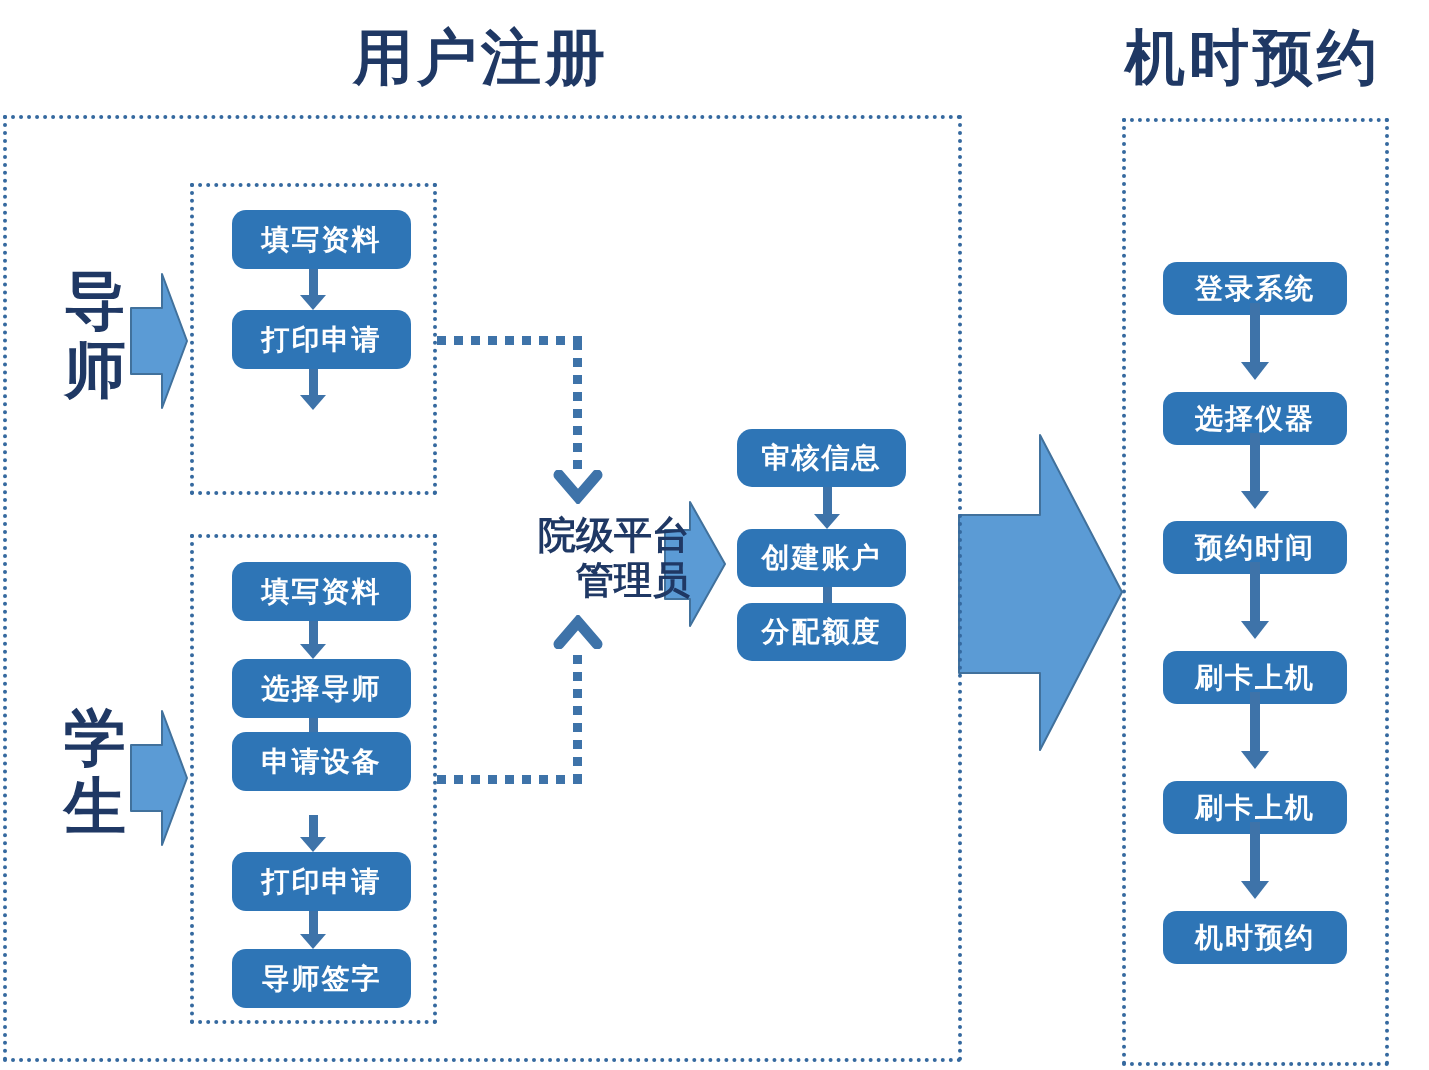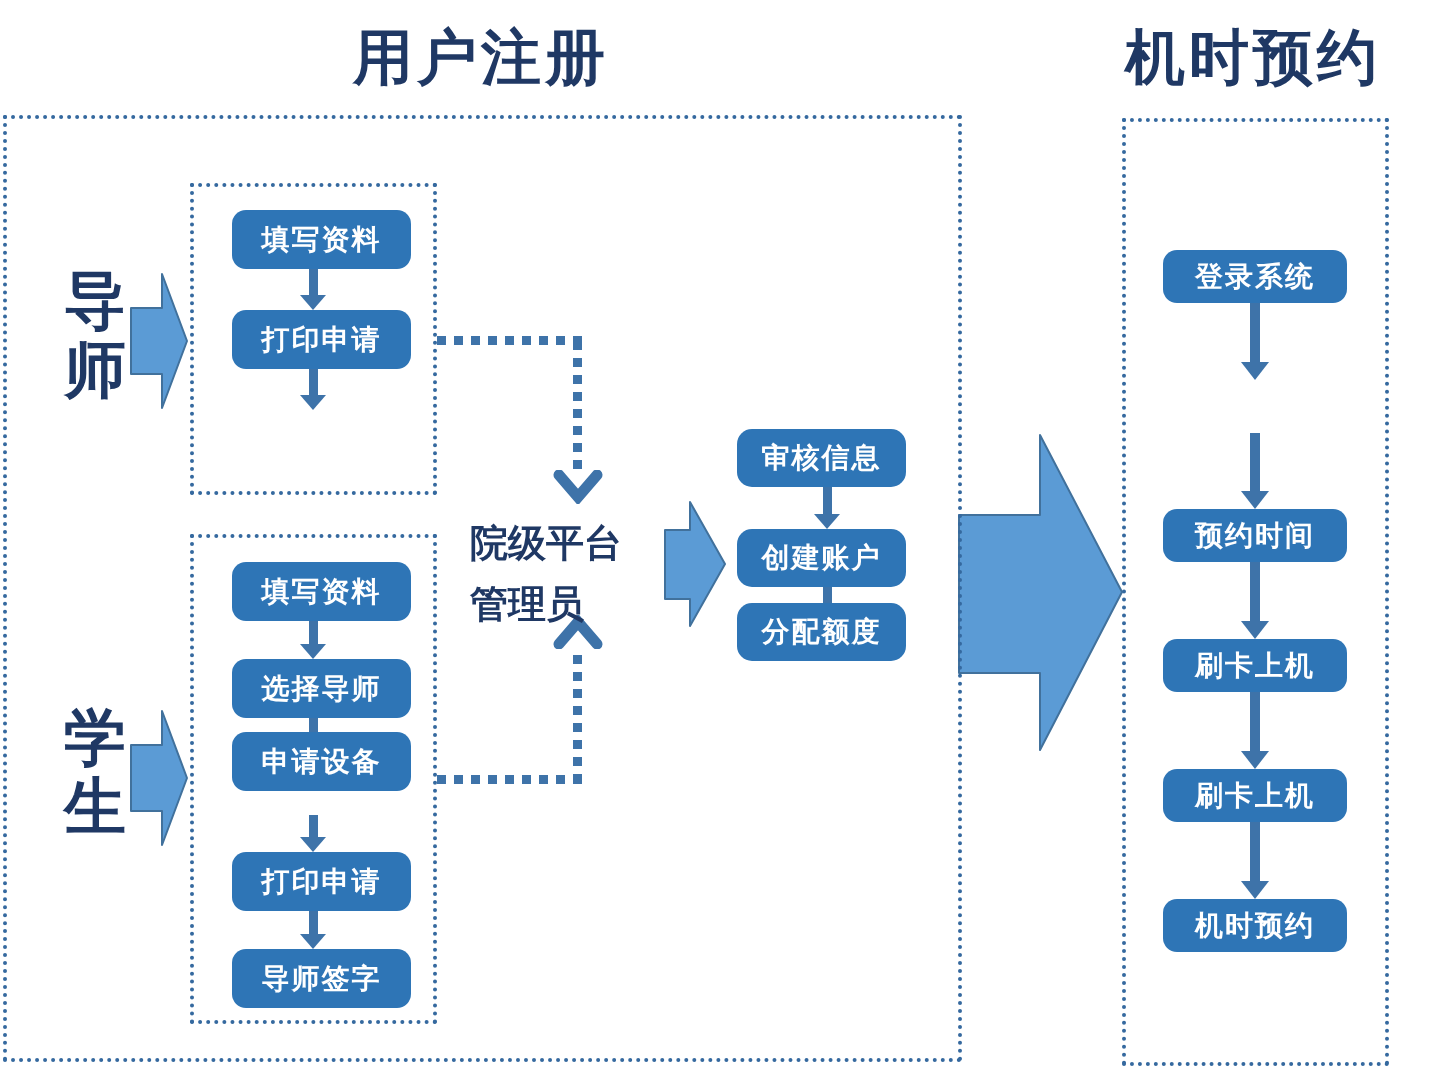--- a/index.html
+++ b/index.html
@@ -29,34 +29,34 @@
   .sub-student{left:190px;top:534px;width:247px;height:490px;}
 
   .actor{
     position:absolute;width:110px;text-align:center;color:var(--navy);
     font-weight:bold;font-size:62px;line-height:69px;white-space:pre-line;
   }
   .actor-mentor{left:40px;top:266px;}
   .actor-student{left:40px;top:703px;}
 
   .admin-label{
-    position:absolute;left:470px;top:513px;width:220px;text-align:left;
-    color:var(--navy);font-weight:bold;font-size:38px;line-height:61px;white-space:pre-line;
+    position:absolute;left:470px;top:513px;width:220px;text-align:right;
+    color:var(--navy);font-weight:bold;font-size:38px;line-height:45px;white-space:pre-line;
   }
 
   .block-arrow{position:absolute;}
 
   .step{
     position:absolute;background:var(--box-blue);border-radius:14px;
     color:#ffffff;font-weight:bold;font-size:28px;letter-spacing:2px;
     display:flex;align-items:center;justify-content:center;white-space:nowrap;
   }
   .step-m{left:224px;width:179px;height:59px;margin-left:8px;}
   .step-a{left:737px;width:169px;height:58px;border-radius:15px;}
-  .step-r{left:1163px;width:184px;height:53px;}
+  .step-r{left:1163px;width:184px;height:53px;margin-top:12px;}
 
   .v-arrow{position:absolute;width:26px;display:flex;flex-direction:column;align-items:center;}
   .v-arrow .stem{width:9px;flex:1 1 auto;background:var(--steel);}
   .v-arrow .head{width:0;height:0;border-left:13px solid transparent;border-right:13px solid transparent;border-top:15px solid var(--steel);}
   .v-arrow--long{width:28px;}
   .v-arrow--long .stem{width:10px;}
   .v-arrow--long .head{border-left-width:14px;border-right-width:14px;border-top-width:18px;}
 
   .dash-h{position:absolute;height:9px;background:repeating-linear-gradient(90deg,var(--steel) 0 9px,transparent 9px 17px);}
   .dash-v{position:absolute;width:9px;background:repeating-linear-gradient(180deg,var(--steel) 0 9px,transparent 9px 17px);}
@@ -150,20 +150,21 @@
       <div class="stem"></div>
       <div class="head"></div>
     </div>
   <div class="step step-a" style="top:603px">分配额度</div>
 
   <div class="step step-r" style="top:250px">登录系统</div>
   <div class="v-arrow v-arrow--long" style="left:1241px;top:303px;height:77px">
       <div class="stem"></div>
       <div class="head"></div>
     </div>
+  <div class="step step-r" style="top:380px">选择仪器</div>
   <div class="v-arrow v-arrow--long" style="left:1241px;top:433px;height:76px">
       <div class="stem"></div>
       <div class="head"></div>
     </div>
   <div class="step step-r" style="top:509px">预约时间</div>
   <div class="v-arrow v-arrow--long" style="left:1241px;top:562px;height:77px">
       <div class="stem"></div>
       <div class="head"></div>
     </div>
   <div class="step step-r" style="top:639px">刷卡上机</div>

